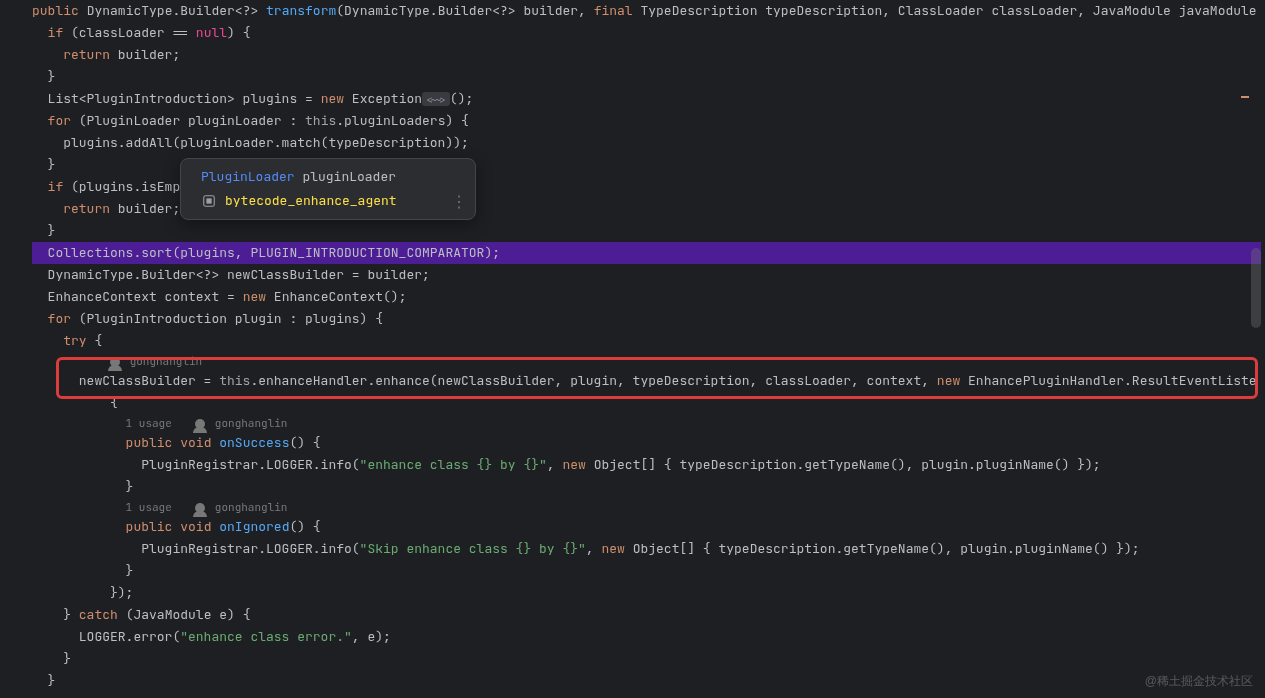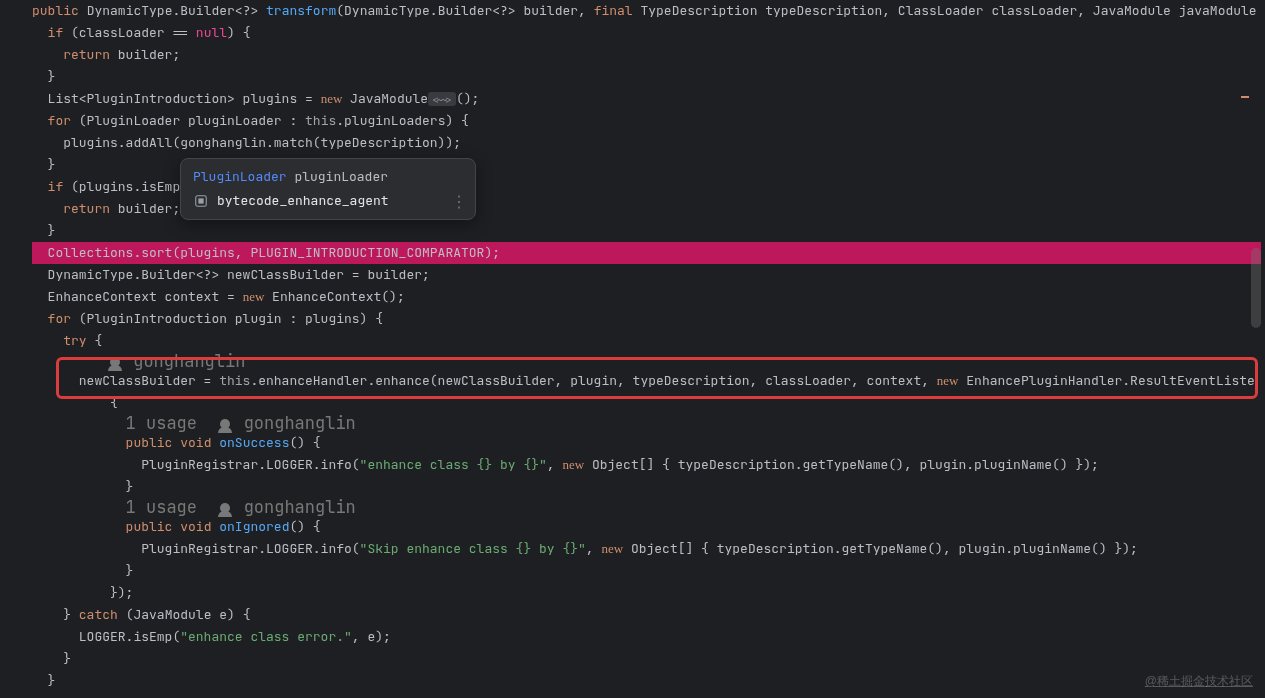--- a/index.html
+++ b/index.html
@@ -23,84 +23,84 @@
     }
     .code-line {
       white-space: pre;
       height: 22px;
       position: relative;
     }
     .kw { color: #cf8e6d; }
     .method { color: #56a8f5; }
     .str { color: #6aab73; }
     .this { color: #a3a3a3; }
-    .new { color: #cf8e6d; font-family: Liberation Serif, serif; }
+    .new { color: #cf8e6d; }
     .nullkw { color: #ec4899; }
     .hint-box {
       background: #393b40;
       color: #868a91;
       padding: 0 4px;
       border-radius: 3px;
       font-size: 11px;
     }
     .highlight-line {
-      background: #be185d;
+      background: #4c1d95;
     }
     .highlight-box {
       position: absolute;
       border: 3px solid #db3d3d;
       border-radius: 6px;
       left: 56px;
       top: 357px;
       width: 1202px;
       height: 42px;
       pointer-events: none;
     }
     .popup {
       position: absolute;
       left: 180px;
       top: 158px;
       background: #2b2d30;
       border: 1px solid #43454a;
       border-radius: 8px;
       box-shadow: 0 4px 16px rgba(0,0,0,0.4);
-      padding: 6px 0;
+      padding: 6px 8px;
       min-width: 296px;
       z-index: 100;
     }
     .popup-item {
       display: flex;
       align-items: center;
       padding: 3px 12px;
       gap: 8px;
       cursor: pointer;
       height: 24px;
     }
     .popup-item-1 { color: #bcbec4; }
     .popup-item-1 .highlight { color: #548af7; }
-    .popup-item-2 { color: #e5e5e5; }
+    .popup-item-2 { color: #fde047; }
     .popup-icon {
       width: 16px;
       height: 16px;
       display: inline-flex;
       align-items: center;
       justify-content: center;
     }
     .popup-icon svg { width: 14px; height: 14px; }
     .popup-more {
       position: absolute;
       right: 8px;
       bottom: 6px;
       color: #6f737a;
       font-size: 16px;
       cursor: pointer;
     }
     .inlay {
       color: #787878;
-      font-size: 17px;
+      font-size: 11px;
       display: inline-block;
       height: 18px;
       line-height: 18px;
     }
     .author-icon {
       display: inline-block;
       width: 10px;
       height: 10px;
       background: #787878;
       border-radius: 50%;
@@ -118,21 +118,20 @@
       background: #787878;
       border-radius: 6px 6px 0 0;
     }
     .watermark {
       position: absolute;
       right: 12px;
       bottom: 6px;
       color: rgba(255,255,255,0.25);
       font-size: 12px;
       font-family: sans-serif;
-      text-decoration: underline;
     }
     .scrollbar-track {
       position: absolute;
       right: 2px;
       top: 0;
       width: 12px;
       height: 100%;
     }
     .scrollbar-thumb {
       position: absolute;
@@ -153,23 +152,23 @@
     }
   </style>
 </head>
 <body>
 
 <div class="editor">
   <div class="code-line"><span class="kw">public</span><span> </span><span>DynamicType.Builder&lt;?&gt; </span><span class="method">transform</span><span>(DynamicType.Builder&lt;?&gt; builder, </span><span class="kw">final</span><span> TypeDescription typeDescription, ClassLoader classLoader, JavaModule javaModule</span></div>
   <div class="code-line">  <span class="kw">if</span><span> (classLoader == </span><span class="nullkw">null</span><span>) {</span></div>
   <div class="code-line">    <span class="kw">return</span><span> builder;</span></div>
   <div class="code-line">  <span>}</span></div>
-  <div class="code-line">  <span>List&lt;PluginIntroduction&gt; plugins = </span><span class="new">new</span><span> JavaModule</span><span class="hint-box">&lt;~&gt;</span><span>();</span></div>
+  <div class="code-line">  <span>List&lt;PluginIntroduction&gt; plugins = </span><span class="new">new</span><span> Exception</span><span class="hint-box">&lt;~&gt;</span><span>();</span></div>
   <div class="code-line">  <span class="kw">for</span><span> (PluginLoader pluginLoader : </span><span class="this">this</span><span>.pluginLoaders) {</span></div>
-  <div class="code-line">    <span>plugins.addAll(gonghanglin.match(typeDescription));</span></div>
+  <div class="code-line">    <span>plugins.addAll(pluginLoader.match(typeDescription));</span></div>
   <div class="code-line">  <span>}</span></div>
   <div class="code-line">  <span class="kw">if</span><span> (plugins.isEmp</span></div>
   <div class="code-line">    <span class="kw">return</span><span> builder;</span></div>
   <div class="code-line">  <span>}</span></div>
   <div class="code-line highlight-line">  <span>Collections.sort(plugins, PLUGIN_INTRODUCTION_COMPARATOR);</span></div>
   <div class="code-line">  <span>DynamicType.Builder&lt;?&gt; newClassBuilder = builder;</span></div>
   <div class="code-line">  <span>EnhanceContext context = </span><span class="new">new</span><span> EnhanceContext();</span></div>
   <div class="code-line">  <span class="kw">for</span><span> (PluginIntroduction plugin : plugins) {</span></div>
   <div class="code-line">    <span class="kw">try</span><span> {</span></div>
   <div class="code-line" style="height:18px;line-height:18px;">          <span class="inlay"><span class="author-icon"></span> <span>gonghanglin</span></span></div>
@@ -178,21 +177,21 @@
   <div class="code-line" style="height:18px;line-height:18px;">            <span class="inlay">1 usage</span>   <span class="inlay"><span class="author-icon"></span> <span>gonghanglin</span></span></div>
   <div class="code-line">            <span class="kw">public</span> <span class="kw">void</span> <span class="method">onSuccess</span><span>() {</span></div>
   <div class="code-line">              <span>PluginRegistrar.LOGGER.info(</span><span class="str">"enhance class {} by {}"</span><span>, </span><span class="new">new</span><span> Object[] { typeDescription.getTypeName(), plugin.pluginName() });</span></div>
   <div class="code-line">            <span>}</span></div>
   <div class="code-line" style="height:18px;line-height:18px;">            <span class="inlay">1 usage</span>   <span class="inlay"><span class="author-icon"></span> <span>gonghanglin</span></span></div>
   <div class="code-line">            <span class="kw">public</span> <span class="kw">void</span> <span class="method">onIgnored</span><span>() {</span></div>
   <div class="code-line">              <span>PluginRegistrar.LOGGER.info(</span><span class="str">"Skip enhance class {} by {}"</span><span>, </span><span class="new">new</span><span> Object[] { typeDescription.getTypeName(), plugin.pluginName() });</span></div>
   <div class="code-line">            <span>}</span></div>
   <div class="code-line">          <span>});</span></div>
   <div class="code-line">    <span>} </span><span class="kw">catch</span><span> (JavaModule e) {</span></div>
-  <div class="code-line">      <span>LOGGER.isEmp(</span><span class="str">"enhance class error."</span><span>, e);</span></div>
+  <div class="code-line">      <span>LOGGER.error(</span><span class="str">"enhance class error."</span><span>, e);</span></div>
   <div class="code-line">    <span>}</span></div>
   <div class="code-line">  <span>}</span></div>
 </div>
 
 <div class="highlight-box"></div>
 
 <div class="popup">
   <div class="popup-item popup-item-1">
     <span><span class="highlight">PluginLoader</span> <span>pluginLoader</span></span>
   </div>

